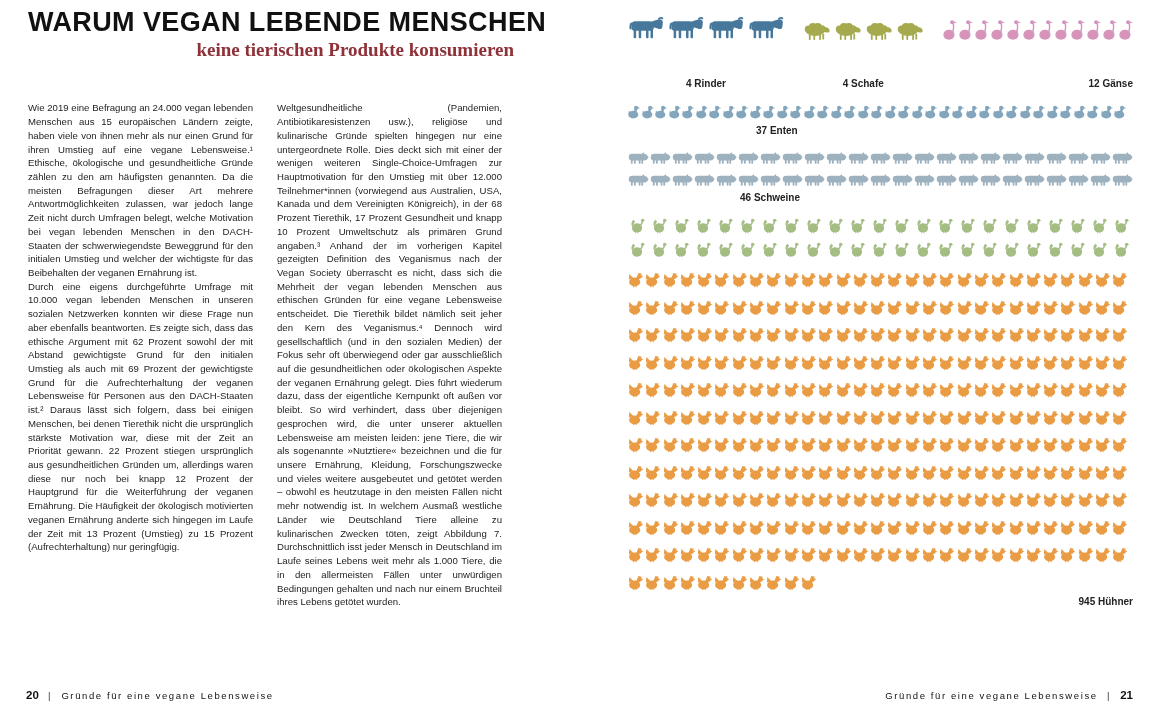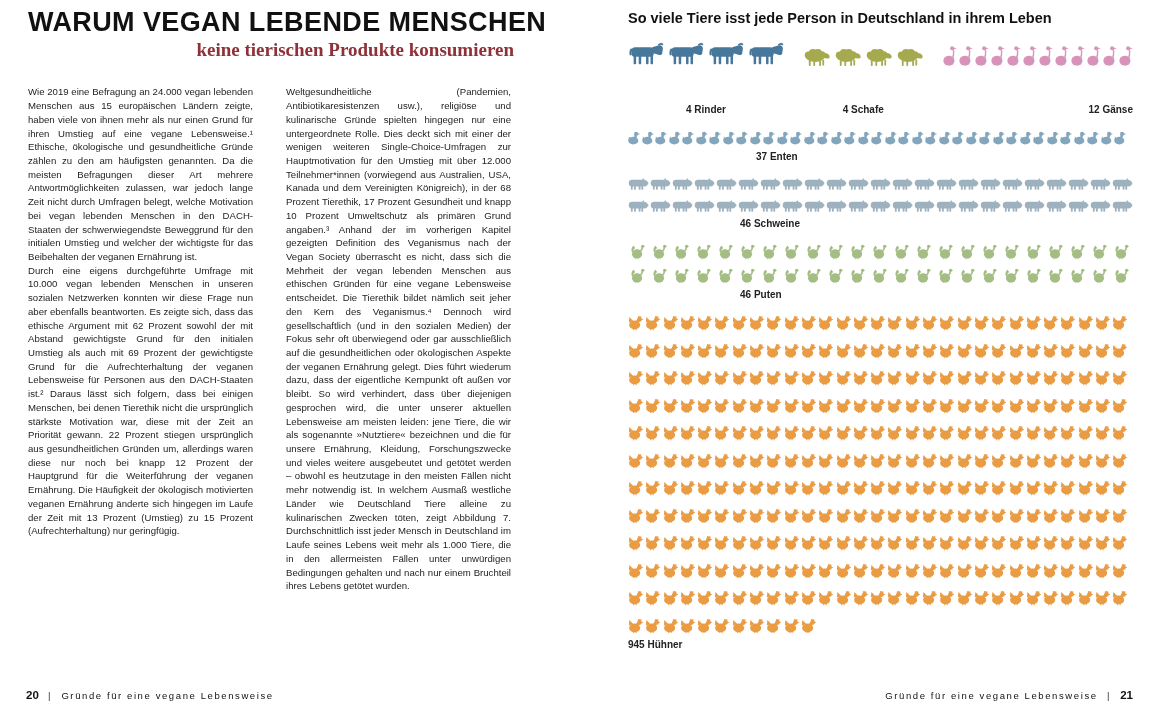--- a/index.html
+++ b/index.html
@@ -15,21 +15,21 @@
   
   .main-title{
     margin:8px 0 0 28px;font-size:27px;line-height:1.05;font-weight:bold;
     letter-spacing:0.4px;color:#111;
   }
   .sub-title{
     margin:3px 0 0 28px;width:486px;text-align:right;
     font-family:"Liberation Serif", serif;font-weight:bold;
     font-size:19px;color:#8e3138;
   }
-  .columns{display:flex;gap:33px;margin:24px 0 0 28px;width:483px;}
+  .columns{display:flex;gap:24px;margin:40px 0 0 28px;width:483px;}
   .col{
     width:225px;font-size:9.6px;line-height:1.43;text-align:justify;
     white-space:pre-line;color:#1d1d1d;
   }
 
   
   .footer{position:absolute;bottom:8px;font-size:9.5px;letter-spacing:1.6px;color:#111;white-space:nowrap;}
   .footer-left{left:26px;}
   .footer-right{right:19px;text-align:right;}
   .pagenum{font-weight:bold;font-size:11.5px;letter-spacing:0;}
@@ -131,21 +131,20 @@
       <div class="col">Weltgesundheitliche (Pandemien, Antibiotikaresistenzen usw.), religiöse und kulinarische Gründe spielten hingegen nur eine untergeordnete Rolle. Dies deckt sich mit einer der wenigen weiteren Single-Choice-Umfragen zur Hauptmotivation für den Umstieg mit über 12.000 Teilnehmer*innen (vorwiegend aus Australien, USA, Kanada und dem Vereinigten Königreich), in der 68 Prozent Tierethik, 17 Prozent Gesundheit und knapp 10 Prozent Umweltschutz als primären Grund angaben.³ Anhand der im vorherigen Kapitel gezeigten Definition des Veganismus nach der Vegan Society überrascht es nicht, dass sich die Mehrheit der vegan lebenden Menschen aus ethischen Gründen für eine vegane Lebensweise entscheidet. Die Tierethik bildet nämlich seit jeher den Kern des Veganismus.⁴ Dennoch wird gesellschaftlich (und in den sozialen Medien) der Fokus sehr oft überwiegend oder gar ausschließlich auf die gesundheitlichen oder ökologischen Aspekte der veganen Ernährung gelegt. Dies führt wiederum dazu, dass der eigentliche Kernpunkt oft außen vor bleibt. So wird verhindert, dass über diejenigen gesprochen wird, die unter unserer aktuellen Lebensweise am meisten leiden: jene Tiere, die wir als sogenannte »Nutztiere« bezeichnen und die für unsere Ernährung, Kleidung, Forschungszwecke und vieles weitere ausgebeutet und getötet werden – obwohl es heutzutage in den meisten Fällen nicht mehr notwendig ist. In welchem Ausmaß westliche Länder wie Deutschland Tiere alleine zu kulinarischen Zwecken töten, zeigt Abbildung 7. Durchschnittlich isst jeder Mensch in Deutschland im Laufe seines Lebens weit mehr als 1.000 Tiere, die in den allermeisten Fällen unter unwürdigen Bedingungen gehalten und nach nur einem Bruchteil ihres Lebens getötet wurden.</div>
     </div>
     <div class="footer footer-left">
       <span class="pagenum">20</span>
       <span class="fsep">|</span>
       <span class="ftext">Gründe für eine vegane Lebensweise</span>
     </div>
   </div>
 
   <div class="page page-right">
-    <h2 class="chart-title">So viele Tiere isst jede Person in Deutschland in ihrem Leben</h2>
     <div class="chart">
         <div class="pict-row1">
           <div class="pict-group">
             <div class="icons" style="column-gap: 4px; color: rgb(71, 120, 156);">
               <svg width="36" height="24" class="pict">
                 <use href="#sym-cow" xlink:href="#sym-cow"></use>
               </svg>
               <svg width="36" height="24" class="pict">
                 <use href="#sym-cow" xlink:href="#sym-cow"></use>
               </svg>
@@ -610,21 +609,20 @@
             <svg width="20" height="15.5" class="pict">
               <use href="#sym-turkey" xlink:href="#sym-turkey"></use>
             </svg>
             <svg width="20" height="15.5" class="pict">
               <use href="#sym-turkey" xlink:href="#sym-turkey"></use>
             </svg>
             <svg width="20" height="15.5" class="pict">
               <use href="#sym-turkey" xlink:href="#sym-turkey"></use>
             </svg>
           </div>
-          <div class="pict-label" style="margin-left: 112px;">46 Puten</div>
         </div>
         <div class="pict-block">
           <div class="icons" style="gap: 12px 1.8px; color: rgb(233, 156, 68);">
             <svg width="15.5" height="15.5" class="pict">
               <use href="#sym-chicken" xlink:href="#sym-chicken"></use>
             </svg>
             <svg width="15.5" height="15.5" class="pict">
               <use href="#sym-chicken" xlink:href="#sym-chicken"></use>
             </svg>
             <svg width="15.5" height="15.5" class="pict">
@@ -1605,21 +1603,21 @@
             <svg width="15.5" height="15.5" class="pict">
               <use href="#sym-chicken" xlink:href="#sym-chicken"></use>
             </svg>
             <svg width="15.5" height="15.5" class="pict">
               <use href="#sym-chicken" xlink:href="#sym-chicken"></use>
             </svg>
             <svg width="15.5" height="15.5" class="pict">
               <use href="#sym-chicken" xlink:href="#sym-chicken"></use>
             </svg>
           </div>
-          <div class="pict-label" style="text-align: left;">945 Hühner</div>
+          <div class="pict-label" style="text-align: right;">945 Hühner</div>
         </div>
       </div>
     <div class="footer footer-right">
       <span class="ftext">Gründe für eine vegane Lebensweise</span>
       <span class="fsep">|</span>
       <span class="pagenum">21</span>
     </div>
   </div>
 
 </div>

